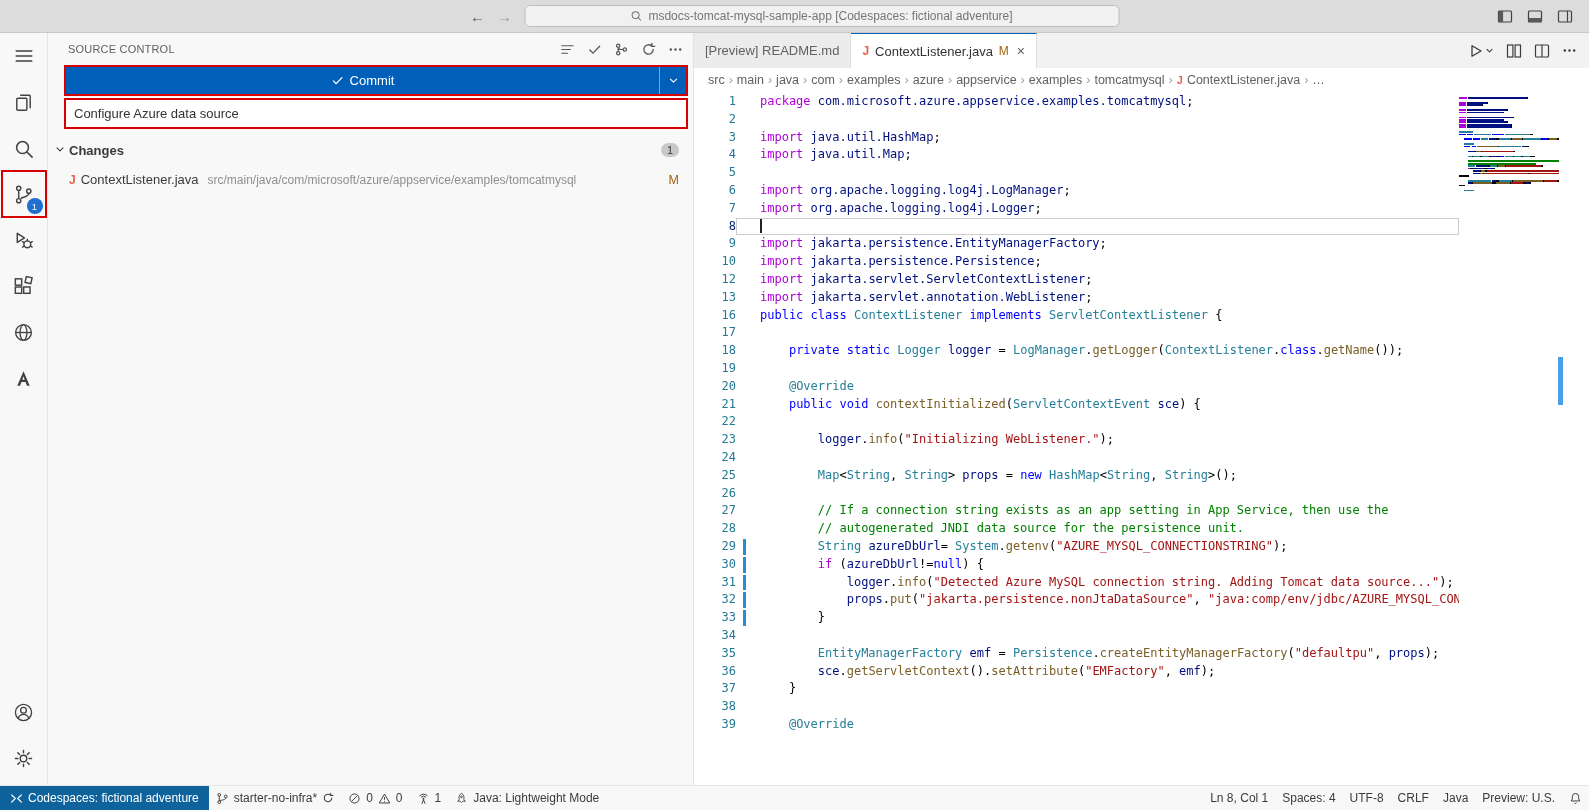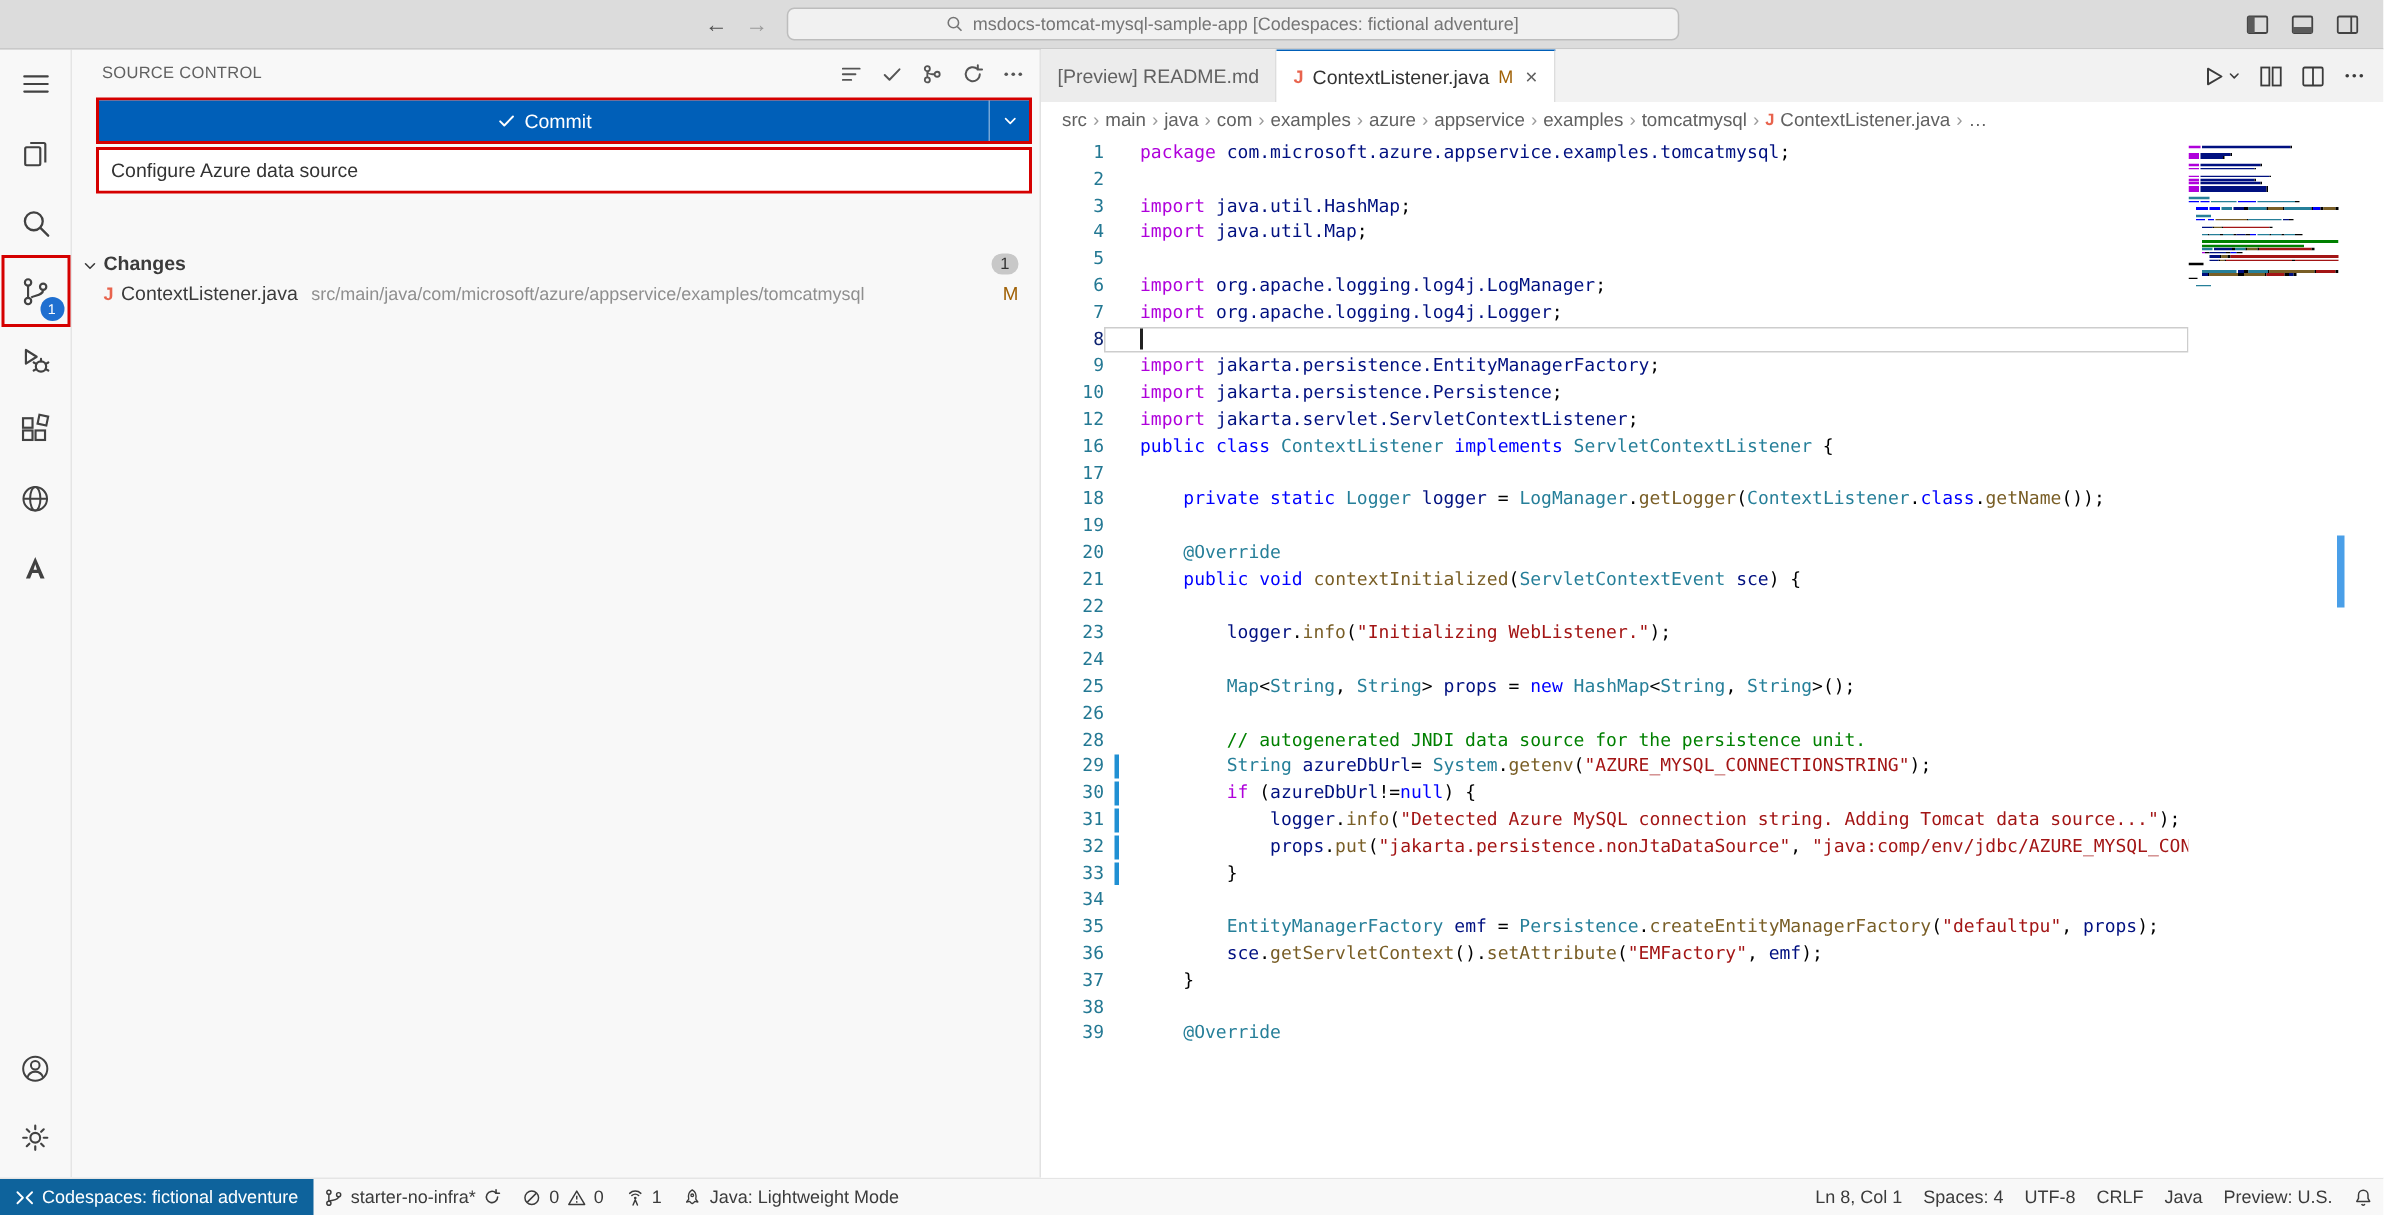--- a/index.html
+++ b/index.html
@@ -31,21 +31,21 @@
   .sidebar { width:646px; background:#f8f8f8; border-right:1px solid #e2e2e2; flex:none; display:flex; flex-direction:column; overflow:hidden; }
   .sb-header { height:32px; display:flex; align-items:center; padding:0 10px 0 20px; }
   .sb-title { font-size:11px; color:#616161; letter-spacing:.2px; }
   .sb-header-icons { margin-left:auto; display:flex; align-items:center; gap:12px; color:#555; }
   .sb-header-icons svg { display:block; }
   .annotated { border:2.5px solid var(--annotation-red,#d50000); margin:0 5px 2px 16px; background:#fff; }
   .commit-input { width:100%; height:27px; border:none; outline:none; padding:0 8px; font-family:"Liberation Sans",sans-serif; font-size:13px; color:#333; background:#fff; display:block; }
   .commit-btn { height:27px; background:var(--accent,#005fb8); color:#fff; display:flex; align-items:stretch; cursor:pointer; }
   .commit-main { flex:1; display:flex; align-items:center; justify-content:center; gap:6px; font-size:13px; }
   .commit-chevron { width:27px; border-left:1px solid rgba(255,255,255,.45); display:flex; align-items:center; justify-content:center; }
-  .changes-header { height:24px; display:flex; align-items:flex-end; padding:0 14px 0 6px; margin-top:28px; gap:3px; }
+  .changes-header { height:24px; display:flex; align-items:flex-start; padding:0 14px 0 6px; margin-top:12px; gap:3px; }
   .changes-label { font-size:13px; font-weight:700; color:#3b3b3b; }
   .count-badge { margin-left:auto; background:#c8c8c8; color:#333; border-radius:10px; font-size:11px; padding:1px 6px; }
   .file-row { height:25px; display:flex; align-items:center; padding:0 14px 0 21px; gap:5px; cursor:pointer; }
   .java-glyph { color:var(--java-icon,#e8634d); font-weight:700; font-size:12px; flex:none; }
   .file-name { font-size:13px; color:#3b3b3b; flex:none; }
   .file-path { font-size:12px; color:#8f8f8f; white-space:nowrap; overflow:hidden; text-overflow:ellipsis; flex:1; margin-left:4px; }
   .file-status { color:var(--modified-orange,#a16207); font-size:12.5px; margin-left:8px; flex:none; }
 
   
   .editor { flex:1; position:relative; background:#fff; min-width:0; }
@@ -326,31 +326,33 @@
             <div class="code-line"><span class="ln">2</span><span class="line-content"></span></div>
             <div class="code-line"><span class="ln">3</span><span class="line-content"><span style="color: rgb(175, 0, 219);">import</span><span style="color: rgb(0, 0, 0);"> </span><span style="color: rgb(0, 16, 128);">java.util.HashMap</span><span style="color: rgb(0, 0, 0);">;</span></span></div>
             <div class="code-line"><span class="ln">4</span><span class="line-content"><span style="color: rgb(175, 0, 219);">import</span><span style="color: rgb(0, 0, 0);"> </span><span style="color: rgb(0, 16, 128);">java.util.Map</span><span style="color: rgb(0, 0, 0);">;</span></span></div>
             <div class="code-line"><span class="ln">5</span><span class="line-content"></span></div>
             <div class="code-line"><span class="ln">6</span><span class="line-content"><span style="color: rgb(175, 0, 219);">import</span><span style="color: rgb(0, 0, 0);"> </span><span style="color: rgb(0, 16, 128);">org.apache.logging.log4j.LogManager</span><span style="color: rgb(0, 0, 0);">;</span></span></div>
             <div class="code-line"><span class="ln">7</span><span class="line-content"><span style="color: rgb(175, 0, 219);">import</span><span style="color: rgb(0, 0, 0);"> </span><span style="color: rgb(0, 16, 128);">org.apache.logging.log4j.Logger</span><span style="color: rgb(0, 0, 0);">;</span></span></div>
             <div class="code-line current"><span class="ln">8</span><span class="line-content"><span class="cursor-caret"></span></span></div>
             <div class="code-line"><span class="ln">9</span><span class="line-content"><span style="color: rgb(175, 0, 219);">import</span><span style="color: rgb(0, 0, 0);"> </span><span style="color: rgb(0, 16, 128);">jakarta.persistence.EntityManagerFactory</span><span style="color: rgb(0, 0, 0);">;</span></span></div>
             <div class="code-line"><span class="ln">10</span><span class="line-content"><span style="color: rgb(175, 0, 219);">import</span><span style="color: rgb(0, 0, 0);"> </span><span style="color: rgb(0, 16, 128);">jakarta.persistence.Persistence</span><span style="color: rgb(0, 0, 0);">;</span></span></div>
             <div class="code-line"><span class="ln">12</span><span class="line-content"><span style="color: rgb(175, 0, 219);">import</span><span style="color: rgb(0, 0, 0);"> </span><span style="color: rgb(0, 16, 128);">jakarta.servlet.ServletContextListener</span><span style="color: rgb(0, 0, 0);">;</span></span></div>
+            <div class="code-line"><span class="ln">13</span><span class="line-content"><span style="color: rgb(175, 0, 219);">import</span><span style="color: rgb(0, 0, 0);"> </span><span style="color: rgb(0, 16, 128);">jakarta.servlet.annotation.WebListener</span><span style="color: rgb(0, 0, 0);">;</span></span></div>
             <div class="code-line"><span class="ln">16</span><span class="line-content"><span style="color: rgb(0, 0, 255);">public</span><span style="color: rgb(0, 0, 0);"> </span><span style="color: rgb(0, 0, 255);">class</span><span style="color: rgb(0, 0, 0);"> </span><span style="color: rgb(38, 127, 153);">ContextListener</span><span style="color: rgb(0, 0, 0);"> </span><span style="color: rgb(0, 0, 255);">implements</span><span style="color: rgb(0, 0, 0);"> </span><span style="color: rgb(38, 127, 153);">ServletContextListener</span><span style="color: rgb(0, 0, 0);"> {</span></span></div>
             <div class="code-line"><span class="ln">17</span><span class="line-content"></span></div>
             <div class="code-line"><span class="ln">18</span><span class="line-content"><span style="color: rgb(0, 0, 0);">    </span><span style="color: rgb(0, 0, 255);">private</span><span style="color: rgb(0, 0, 0);"> </span><span style="color: rgb(0, 0, 255);">static</span><span style="color: rgb(0, 0, 0);"> </span><span style="color: rgb(38, 127, 153);">Logger</span><span style="color: rgb(0, 0, 0);"> </span><span style="color: rgb(0, 16, 128);">logger</span><span style="color: rgb(0, 0, 0);"> = </span><span style="color: rgb(38, 127, 153);">LogManager</span><span style="color: rgb(0, 0, 0);">.</span><span style="color: rgb(121, 94, 38);">getLogger</span><span style="color: rgb(0, 0, 0);">(</span><span style="color: rgb(38, 127, 153);">ContextListener</span><span style="color: rgb(0, 0, 0);">.</span><span style="color: rgb(0, 0, 255);">class</span><span style="color: rgb(0, 0, 0);">.</span><span style="color: rgb(121, 94, 38);">getName</span><span style="color: rgb(0, 0, 0);">());</span></span></div>
             <div class="code-line"><span class="ln">19</span><span class="line-content"></span></div>
             <div class="code-line"><span class="ln">20</span><span class="line-content"><span style="color: rgb(0, 0, 0);">    </span><span style="color: rgb(38, 127, 153);">@Override</span></span></div>
             <div class="code-line"><span class="ln">21</span><span class="line-content"><span style="color: rgb(0, 0, 0);">    </span><span style="color: rgb(0, 0, 255);">public</span><span style="color: rgb(0, 0, 0);"> </span><span style="color: rgb(0, 0, 255);">void</span><span style="color: rgb(0, 0, 0);"> </span><span style="color: rgb(121, 94, 38);">contextInitialized</span><span style="color: rgb(0, 0, 0);">(</span><span style="color: rgb(38, 127, 153);">ServletContextEvent</span><span style="color: rgb(0, 0, 0);"> </span><span style="color: rgb(0, 16, 128);">sce</span><span style="color: rgb(0, 0, 0);">) {</span></span></div>
             <div class="code-line"><span class="ln">22</span><span class="line-content"></span></div>
             <div class="code-line"><span class="ln">23</span><span class="line-content"><span style="color: rgb(0, 0, 0);">        </span><span style="color: rgb(0, 16, 128);">logger</span><span style="color: rgb(0, 0, 0);">.</span><span style="color: rgb(121, 94, 38);">info</span><span style="color: rgb(0, 0, 0);">(</span><span style="color: rgb(163, 21, 21);">"Initializing WebListener."</span><span style="color: rgb(0, 0, 0);">);</span></span></div>
             <div class="code-line"><span class="ln">24</span><span class="line-content"></span></div>
             <div class="code-line"><span class="ln">25</span><span class="line-content"><span style="color: rgb(0, 0, 0);">        </span><span style="color: rgb(38, 127, 153);">Map</span><span style="color: rgb(0, 0, 0);">&lt;</span><span style="color: rgb(38, 127, 153);">String</span><span style="color: rgb(0, 0, 0);">, </span><span style="color: rgb(38, 127, 153);">String</span><span style="color: rgb(0, 0, 0);">&gt; </span><span style="color: rgb(0, 16, 128);">props</span><span style="color: rgb(0, 0, 0);"> = </span><span style="color: rgb(0, 0, 255);">new</span><span style="color: rgb(0, 0, 0);"> </span><span style="color: rgb(38, 127, 153);">HashMap</span><span style="color: rgb(0, 0, 0);">&lt;</span><span style="color: rgb(38, 127, 153);">String</span><span style="color: rgb(0, 0, 0);">, </span><span style="color: rgb(38, 127, 153);">String</span><span style="color: rgb(0, 0, 0);">&gt;();</span></span></div>
             <div class="code-line"><span class="ln">26</span><span class="line-content"></span></div>
+            <div class="code-line"><span class="ln">27</span><span class="line-content"><span style="color: rgb(0, 0, 0);">        </span><span style="color: rgb(0, 128, 0);">// If a connection string exists as an app setting in App Service, then use the</span></span></div>
             <div class="code-line"><span class="ln">28</span><span class="line-content"><span style="color: rgb(0, 0, 0);">        </span><span style="color: rgb(0, 128, 0);">// autogenerated JNDI data source for the persistence unit.</span></span></div>
             <div class="code-line"><span class="ln">29</span><span class="line-content"><span class="mod-bar"></span><span style="color: rgb(0, 0, 0);">        </span><span style="color: rgb(38, 127, 153);">String</span><span style="color: rgb(0, 0, 0);"> </span><span style="color: rgb(0, 16, 128);">azureDbUrl</span><span style="color: rgb(0, 0, 0);">= </span><span style="color: rgb(38, 127, 153);">System</span><span style="color: rgb(0, 0, 0);">.</span><span style="color: rgb(121, 94, 38);">getenv</span><span style="color: rgb(0, 0, 0);">(</span><span style="color: rgb(163, 21, 21);">"AZURE_MYSQL_CONNECTIONSTRING"</span><span style="color: rgb(0, 0, 0);">);</span></span></div>
             <div class="code-line"><span class="ln">30</span><span class="line-content"><span class="mod-bar"></span><span style="color: rgb(0, 0, 0);">        </span><span style="color: rgb(175, 0, 219);">if</span><span style="color: rgb(0, 0, 0);"> (</span><span style="color: rgb(0, 16, 128);">azureDbUrl</span><span style="color: rgb(0, 0, 0);">!=</span><span style="color: rgb(0, 0, 255);">null</span><span style="color: rgb(0, 0, 0);">) {</span></span></div>
             <div class="code-line"><span class="ln">31</span><span class="line-content"><span class="mod-bar"></span><span style="color: rgb(0, 0, 0);">            </span><span style="color: rgb(0, 16, 128);">logger</span><span style="color: rgb(0, 0, 0);">.</span><span style="color: rgb(121, 94, 38);">info</span><span style="color: rgb(0, 0, 0);">(</span><span style="color: rgb(163, 21, 21);">"Detected Azure MySQL connection string. Adding Tomcat data source..."</span><span style="color: rgb(0, 0, 0);">);</span></span></div>
             <div class="code-line"><span class="ln">32</span><span class="line-content"><span class="mod-bar"></span><span style="color: rgb(0, 0, 0);">            </span><span style="color: rgb(0, 16, 128);">props</span><span style="color: rgb(0, 0, 0);">.</span><span style="color: rgb(121, 94, 38);">put</span><span style="color: rgb(0, 0, 0);">(</span><span style="color: rgb(163, 21, 21);">"jakarta.persistence.nonJtaDataSource"</span><span style="color: rgb(0, 0, 0);">, </span><span style="color: rgb(163, 21, 21);">"java:comp/env/jdbc/AZURE_MYSQL_CON</span></span></div>
             <div class="code-line"><span class="ln">33</span><span class="line-content"><span class="mod-bar"></span><span style="color: rgb(0, 0, 0);">        }</span></span></div>
             <div class="code-line"><span class="ln">34</span><span class="line-content"></span></div>
             <div class="code-line"><span class="ln">35</span><span class="line-content"><span style="color: rgb(0, 0, 0);">        </span><span style="color: rgb(38, 127, 153);">EntityManagerFactory</span><span style="color: rgb(0, 0, 0);"> </span><span style="color: rgb(0, 16, 128);">emf</span><span style="color: rgb(0, 0, 0);"> = </span><span style="color: rgb(38, 127, 153);">Persistence</span><span style="color: rgb(0, 0, 0);">.</span><span style="color: rgb(121, 94, 38);">createEntityManagerFactory</span><span style="color: rgb(0, 0, 0);">(</span><span style="color: rgb(163, 21, 21);">"defaultpu"</span><span style="color: rgb(0, 0, 0);">, </span><span style="color: rgb(0, 16, 128);">props</span><span style="color: rgb(0, 0, 0);">);</span></span></div>
             <div class="code-line"><span class="ln">36</span><span class="line-content"><span style="color: rgb(0, 0, 0);">        </span><span style="color: rgb(0, 16, 128);">sce</span><span style="color: rgb(0, 0, 0);">.</span><span style="color: rgb(121, 94, 38);">getServletContext</span><span style="color: rgb(0, 0, 0);">().</span><span style="color: rgb(121, 94, 38);">setAttribute</span><span style="color: rgb(0, 0, 0);">(</span><span style="color: rgb(163, 21, 21);">"EMFactory"</span><span style="color: rgb(0, 0, 0);">, </span><span style="color: rgb(0, 16, 128);">emf</span><span style="color: rgb(0, 0, 0);">);</span></span></div>
             <div class="code-line"><span class="ln">37</span><span class="line-content"><span style="color: rgb(0, 0, 0);">    }</span></span></div>

